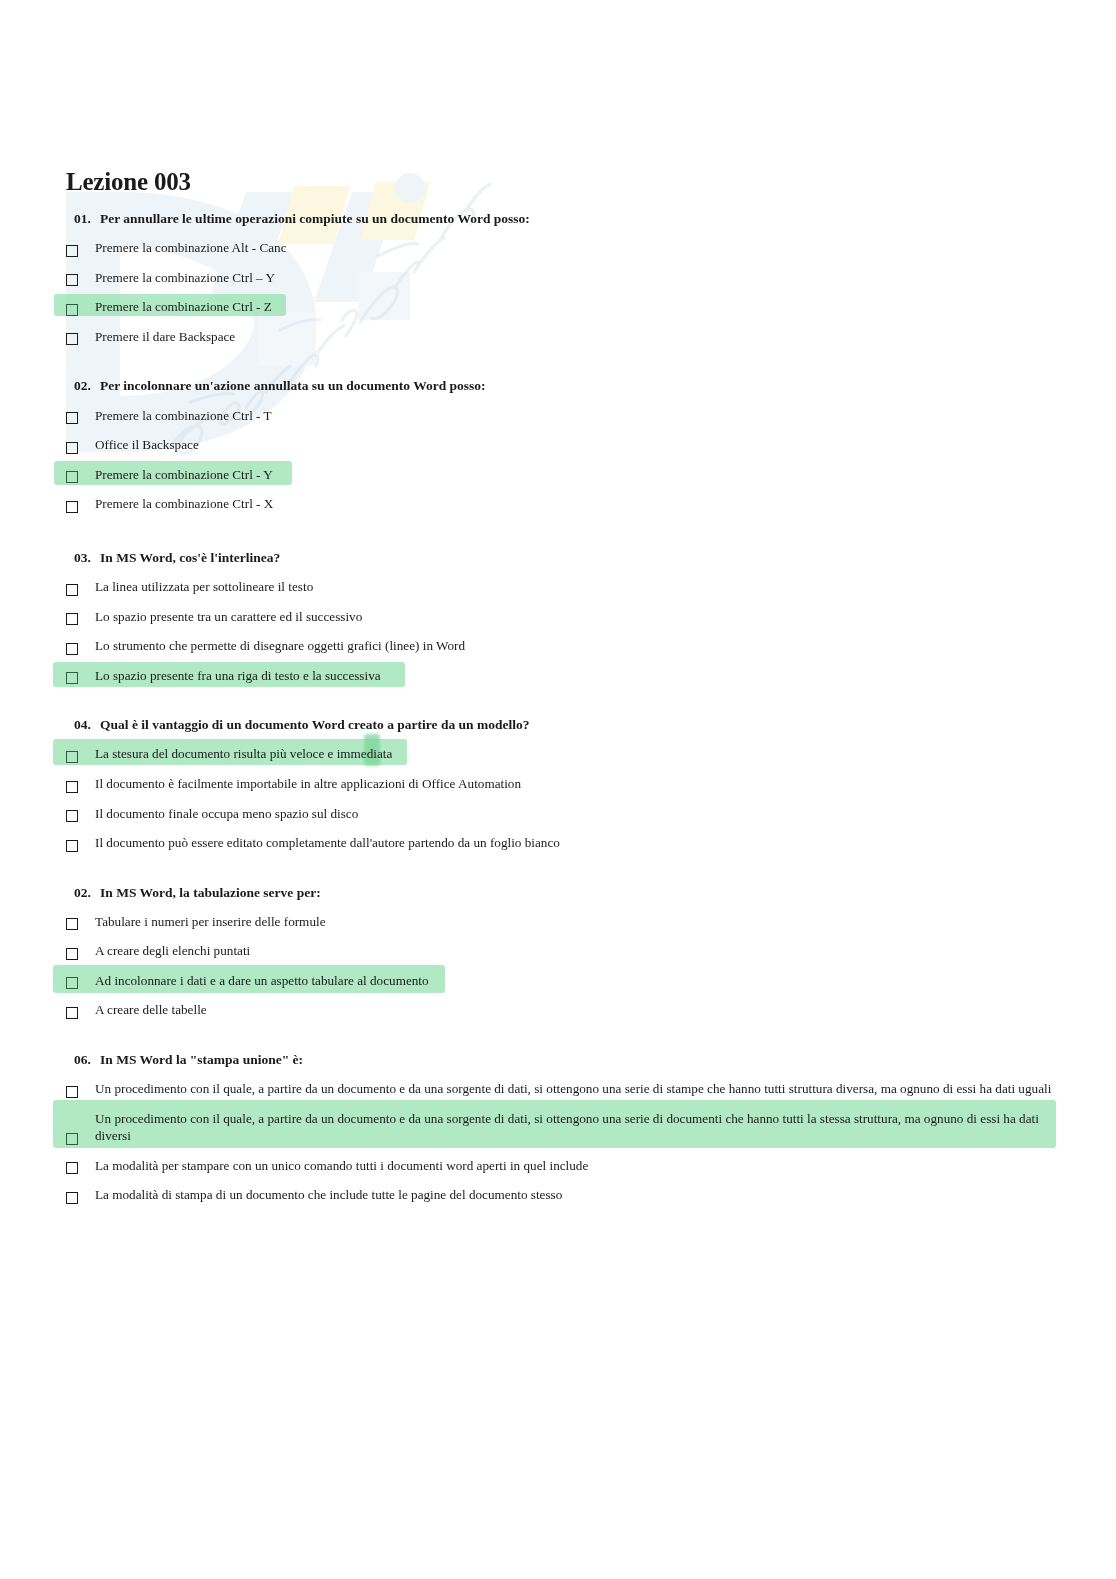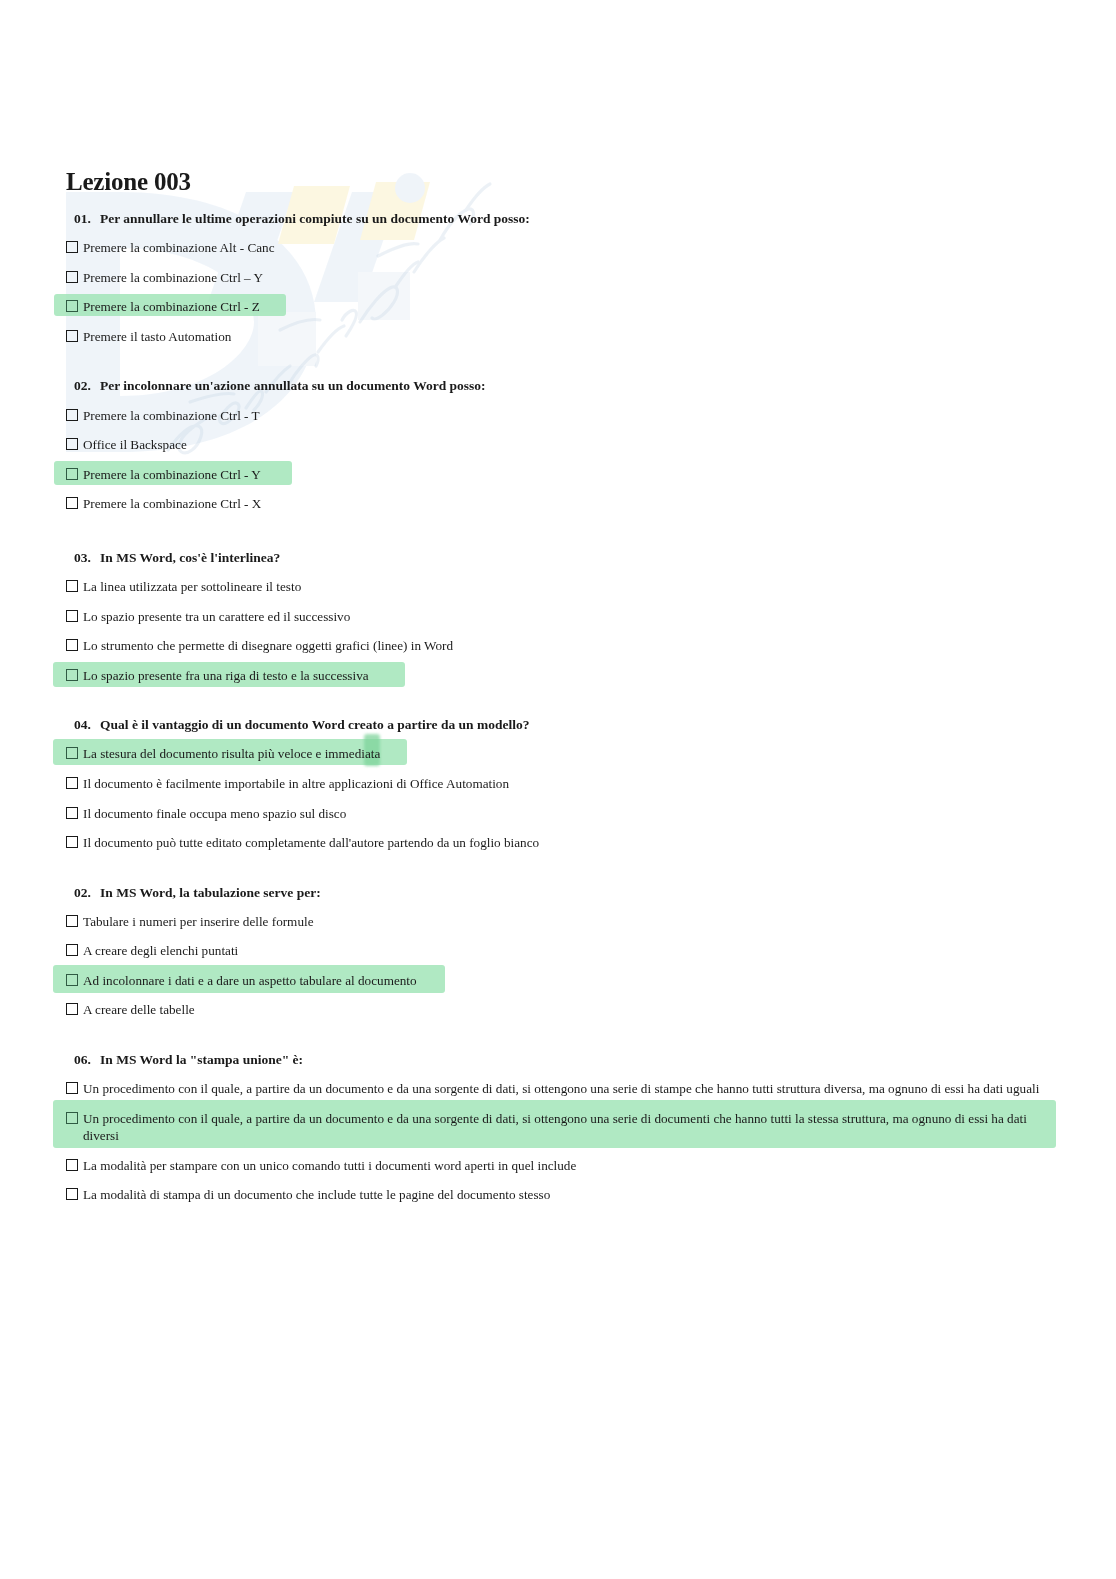--- a/index.html
+++ b/index.html
@@ -80,23 +80,24 @@
     white-space: nowrap;
   }
   .q-num {
     display: inline-block;
     min-width: 26px;
   }
 
   .option-row {
     position: relative;
     display: flex;
-    align-items: flex-start;
+    align-items: flex-end;
     margin: 0 0 8px 0;
     padding: 2px 0 2px 0;
+    gap: 12px;
   }
 
   .checkbox {
     flex: 0 0 auto;
     width: 12px;
     height: 12px;
     border: 1.4px solid #1a1a1a;
     background: transparent;
     margin-top: 2px;
     margin-right: 5px;
@@ -187,21 +188,21 @@
         <span class="checkbox"></span>
         <span class="option-text">Premere la combinazione Ctrl – Y</span>
       </div>
       <div class="option-row highlighted">
         <span class="hl" style="left:-12px; top:-2px; width:232px; height:22px;"></span>
         <span class="checkbox"></span>
         <span class="option-text">Premere la combinazione Ctrl - Z</span>
       </div>
       <div class="option-row">
         <span class="checkbox"></span>
-        <span class="option-text">Premere il tasto Automation</span>
+        <span class="option-text">Premere il dare Backspace</span>
       </div>
     </div>
 
     <div class="gap-md"></div>
 
     <div class="question-block">
       <div class="q-heading">
         <span class="q-num">02.</span><span>Per incolonnare un'azione annullata su un documento Word posso:</span>
       </div>
 
@@ -266,21 +267,21 @@
       <div class="option-row">
         <span class="checkbox"></span>
         <span class="option-text">Il documento è facilmente importabile in altre applicazioni di Office Automation</span>
       </div>
       <div class="option-row">
         <span class="checkbox"></span>
         <span class="option-text">Il documento finale occupa meno spazio sul disco</span>
       </div>
       <div class="option-row">
         <span class="checkbox"></span>
-        <span class="option-text">Il documento può tutte editato completamente dall'autore partendo da un foglio bianco</span>
+        <span class="option-text">Il documento può essere editato completamente dall'autore partendo da un foglio bianco</span>
       </div>
     </div>
 
     <div class="gap-md"></div>
 
     <div class="question-block">
       <div class="q-heading">
         <span class="q-num">02.</span><span>In MS Word, la tabulazione serve per:</span>
       </div>
 

